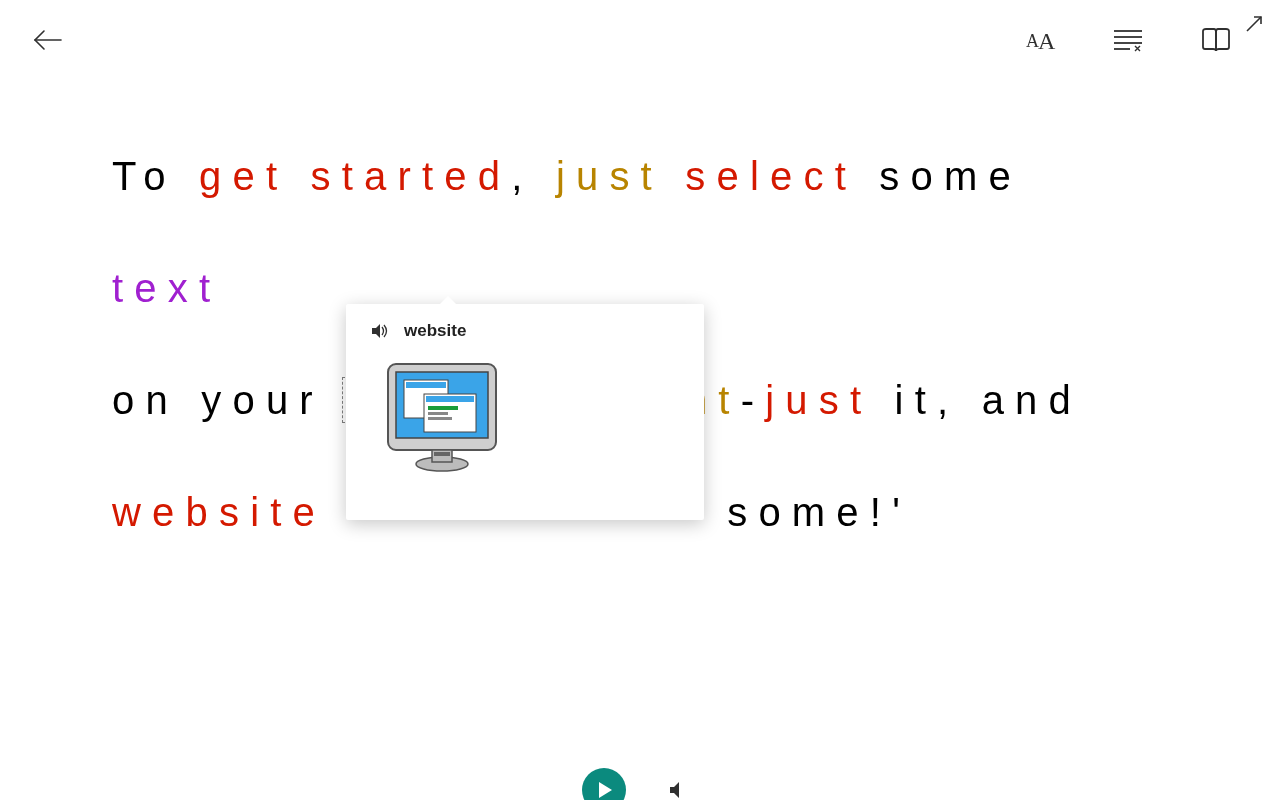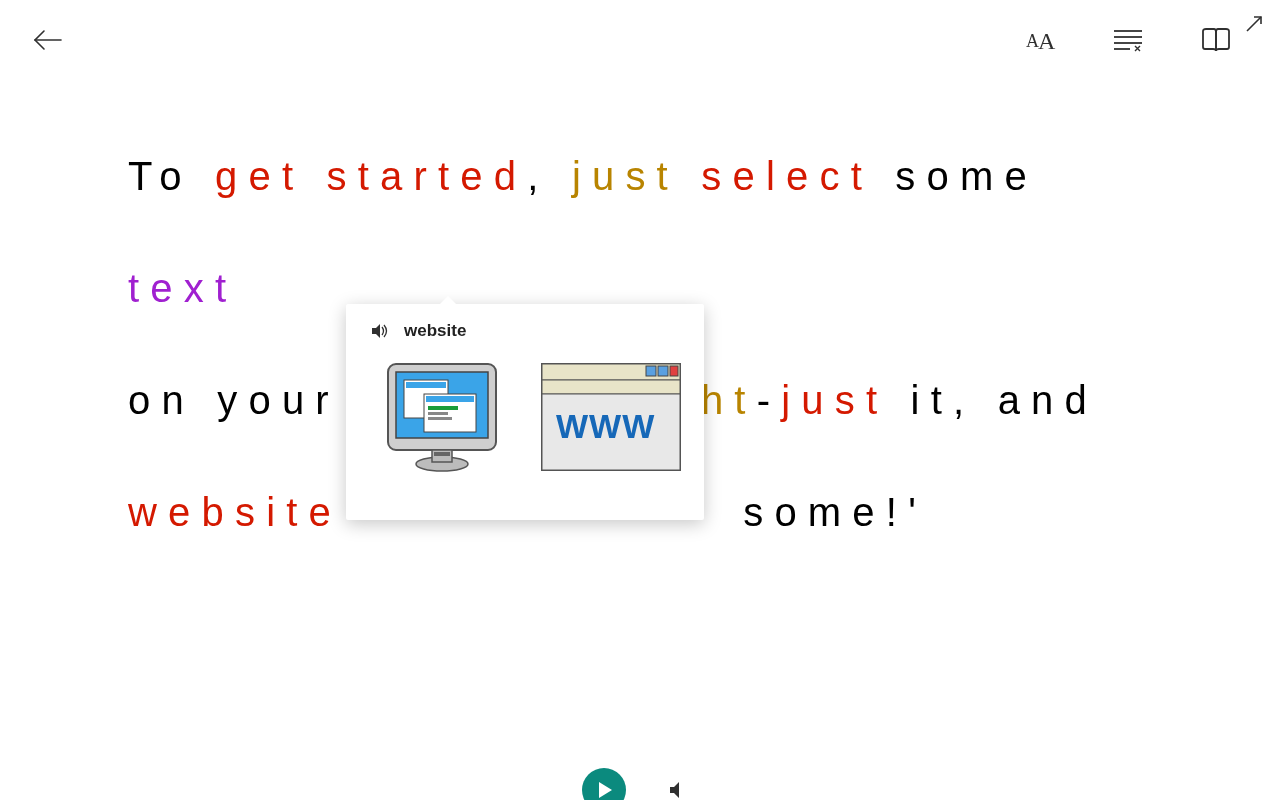--- a/index.html
+++ b/index.html
@@ -5,21 +5,21 @@
   * { box-sizing: border-box; margin: 0; padding: 0; }
   html, body { width: 1280px; height: 800px; background: #ffffff; font-family: "Segoe UI", "Helvetica Neue", Arial, sans-serif; overflow: hidden; position: relative; }
   
   .toolbar { position: absolute; top: 0; left: 0; right: 0; height: 80px; display: flex; align-items: center; justify-content: space-between; padding: 0 28px; }
   .toolbar-left { display: flex; align-items: center; }
   .toolbar-right { display: flex; align-items: center; gap: 48px; padding-right: 16px; }
   .icon-btn { width: 40px; height: 40px; display: flex; align-items: center; justify-content: center; cursor: pointer; }
   
   .expand-icon { position: absolute; top: 4px; right: 6px; cursor: pointer; }
   
-  .reading-area { position: absolute; top: 120px; left: 128px; right: 128px; }
+  .reading-area { position: absolute; top: 120px; left: 112px; right: 128px; }
   .reading-text { font-size: 40px; line-height: 2.8; letter-spacing: 0.28em; font-weight: 400; }
   .w { display: inline; }
   .c-black { color: #000000; }
   .c-red { color: #d41900; }
   .c-gold { color: #b88400; }
   .c-purple { color: #a020d0; }
   
   .highlighted { border: 1px dashed #808080; padding: 0 4px; margin: 0 -4px; }
   
   .popup { position: absolute; top: 304px; left: 346px; width: 358px; height: 216px; background: #fff; box-shadow: 0 4px 18px rgba(0,0,0,0.22); border-radius: 2px; }
@@ -122,32 +122,20 @@
         <rect x="48" y="44" width="48" height="6" fill="#3aa4e8"></rect>
         <rect x="50" y="54" width="30" height="4" fill="#1a9c3a"></rect>
         <rect x="50" y="60" width="20" height="3" fill="#888"></rect>
         <rect x="50" y="65" width="24" height="3" fill="#888"></rect>
         <ellipse cx="64" cy="112" rx="26" ry="7" fill="#bcbcbc" stroke="#555" stroke-width="1.5"></ellipse>
         <rect x="54" y="98" width="20" height="12" fill="#bcbcbc" stroke="#555" stroke-width="1.5"></rect>
         <rect x="56" y="100" width="16" height="4" fill="#666"></rect>
       </svg>
     </div>
 
-    <div class="img-box">
-      <svg width="150" height="128" viewBox="0 0 150 128">
-        <rect x="6" y="12" width="138" height="106" fill="#d9d9d9" stroke="#555" stroke-width="2"></rect>
-        <rect x="6" y="12" width="138" height="16" fill="#e8e4c8" stroke="#555" stroke-width="1"></rect>
-        <rect x="110" y="14" width="10" height="10" fill="#5aa0e0" stroke="#444"></rect>
-        <rect x="122" y="14" width="10" height="10" fill="#5aa0e0" stroke="#444"></rect>
-        <rect x="134" y="14" width="8" height="10" fill="#e04040" stroke="#444"></rect>
-        <rect x="6" y="28" width="138" height="14" fill="#e8e4c8" stroke="#555" stroke-width="1"></rect>
-        <rect x="6" y="42" width="138" height="76" fill="#e8e8e8" stroke="#555" stroke-width="1"></rect>
-        <text x="20" y="86" font-size="34" font-weight="700" fill="#1668b8" font-family="Arial, sans-serif" letter-spacing="1">WWW</text>
-      </svg>
-    </div>
   </div>
 </div>
 
 <div class="bottom-controls">
   <div class="play-btn">
     <svg width="20" height="20" viewBox="0 0 20 20">
       <polygon points="5,2 18,10 5,18" fill="#fff"></polygon>
     </svg>
   </div>
   <div class="icon-btn">

